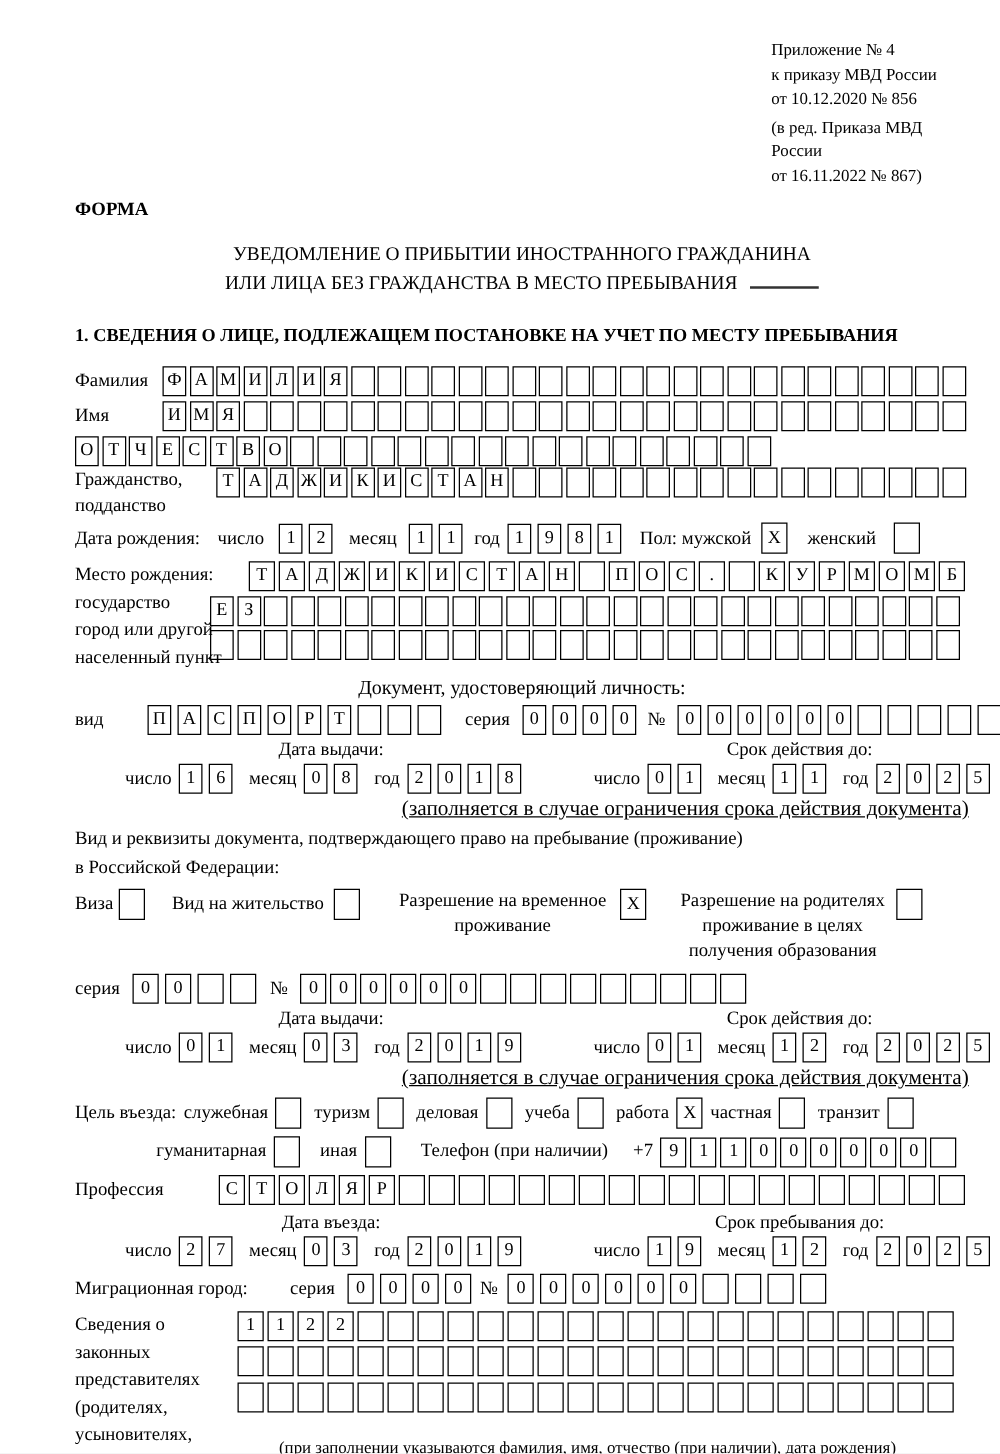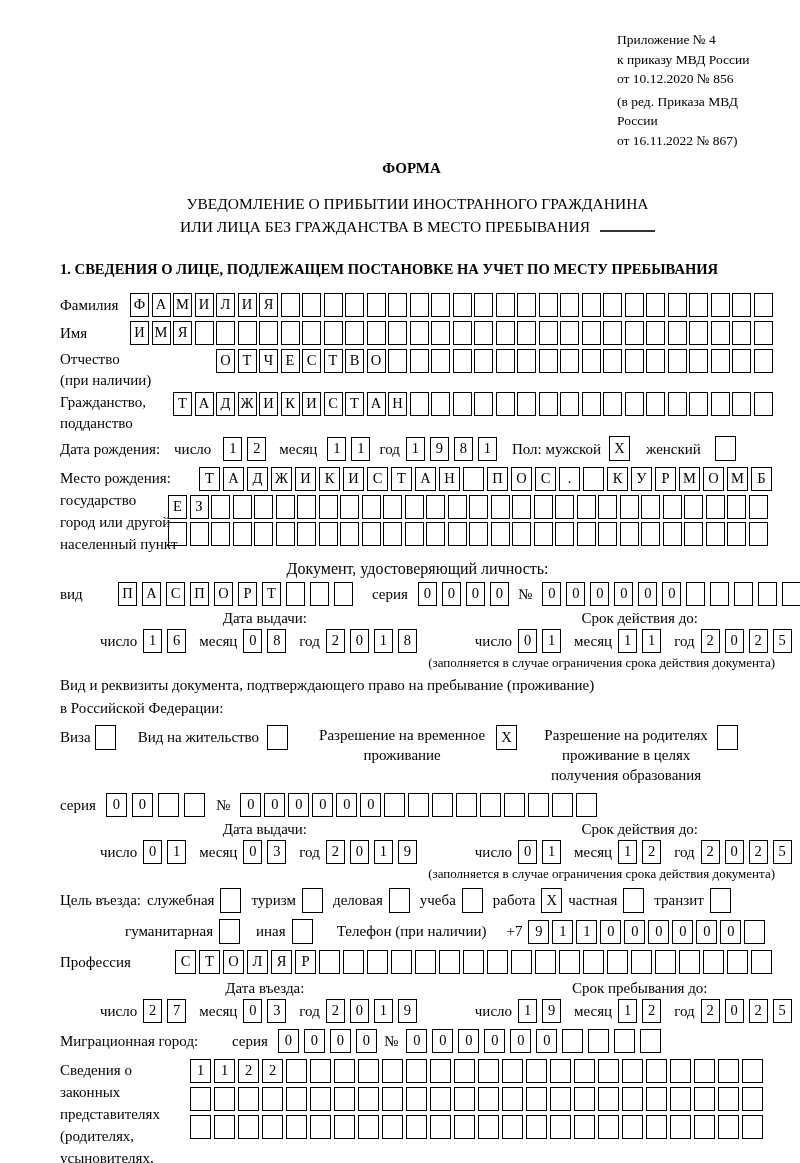--- a/index.html
+++ b/index.html
@@ -4,21 +4,21 @@
 <style>
   html,body{margin:0;padding:0;background:#e8e8e8;}
   .page{
     width:800px;height:1163px;margin:0 auto;background:#ffffff;color:#000;
     font-family:"Liberation Serif","DejaVu Serif",serif;
     box-sizing:border-box;padding:30px 25px 0 60px;overflow:hidden;position:relative;
   }
   
   .appendix{margin-left:557px;font-size:13.5px;line-height:19.5px;}
   .appendix .gap{height:3px;}
-  .forma-line{text-align:center;padding-right:12px;margin-top:9px;}
+  .forma-line{text-align:left;padding-right:12px;margin-top:9px;}
   .forma-line span{font-weight:bold;font-size:15px;}
   .title{text-align:center;font-weight:normal;font-size:15.5px;line-height:23px;margin-top:15px;}
   .title-underline{display:inline-block;width:55px;border-bottom:2px solid #333;height:12px;margin-left:10px;}
   .sec-title{font-weight:bold;font-size:14.6px;margin-top:23px;margin-bottom:15px;}
   
   .row{display:flex;align-items:flex-start;margin-bottom:4px;}
   .row.vc{align-items:center;}
   .lbl{font-size:15px;line-height:24px;flex:0 0 auto;}
   .lblcol{font-size:15px;line-height:21px;flex:0 0 auto;}
   
@@ -37,21 +37,21 @@
   .abs-sec{position:relative;margin-bottom:5px;}
   .abs-labels{position:absolute;left:0;top:0;font-size:15px;line-height:22px;}
   .abs-rows .cells{margin-bottom:3.5px;}
   
   .dates{display:flex;margin:3px 0 2px;}
   .dcol{display:flex;flex-direction:column;align-items:center;}
   .dtitle{text-align:center;font-size:15px;margin-bottom:2px;}
   .dfields{display:flex;align-items:center;font-size:15px;}
   .dfields .slbl{margin-right:6px;}
   .dfields .cells{margin-right:8px;}
-  .limit-note{font-size:13px;text-align:right;margin-top:2px;}
+  .limit-note{font-size:17px;text-align:right;margin-top:2px;text-decoration:underline;}
   .purpose-row{display:flex;align-items:center;font-size:15px;margin-bottom:6px;flex-wrap:nowrap;}
   .purpose-row .plbl{margin-right:6px;}
   .purpose-row .checkbox{margin-right:10px;}
   .opt-block{font-size:15px;text-align:center;line-height:20px;}
   .rep-note{font-size:13.5px;margin:4px 0 0 130px;text-align:center;width:560px;}
 </style>
 </head>
 <body>
 
 <div class="page">
@@ -139,24 +139,20 @@
         <span class="cell"></span>
         <span class="cell"></span>
         <span class="cell"></span>
         <span class="cell"></span>
         <span class="cell"></span>
         <span class="cell"></span>
       </span>
   </div>
 
   <div class="row" style="margin-bottom:1px;">
-    <span class="lblcol" style="width:156px">
-      <span>Отчество</span><br>
-      <span>(при наличии)</span>
-    </span>
     <span class="cells">
         <span class="cell">О</span>
         <span class="cell">Т</span>
         <span class="cell">Ч</span>
         <span class="cell">Е</span>
         <span class="cell">С</span>
         <span class="cell">Т</span>
         <span class="cell">В</span>
         <span class="cell">О</span>
         <span class="cell"></span>

